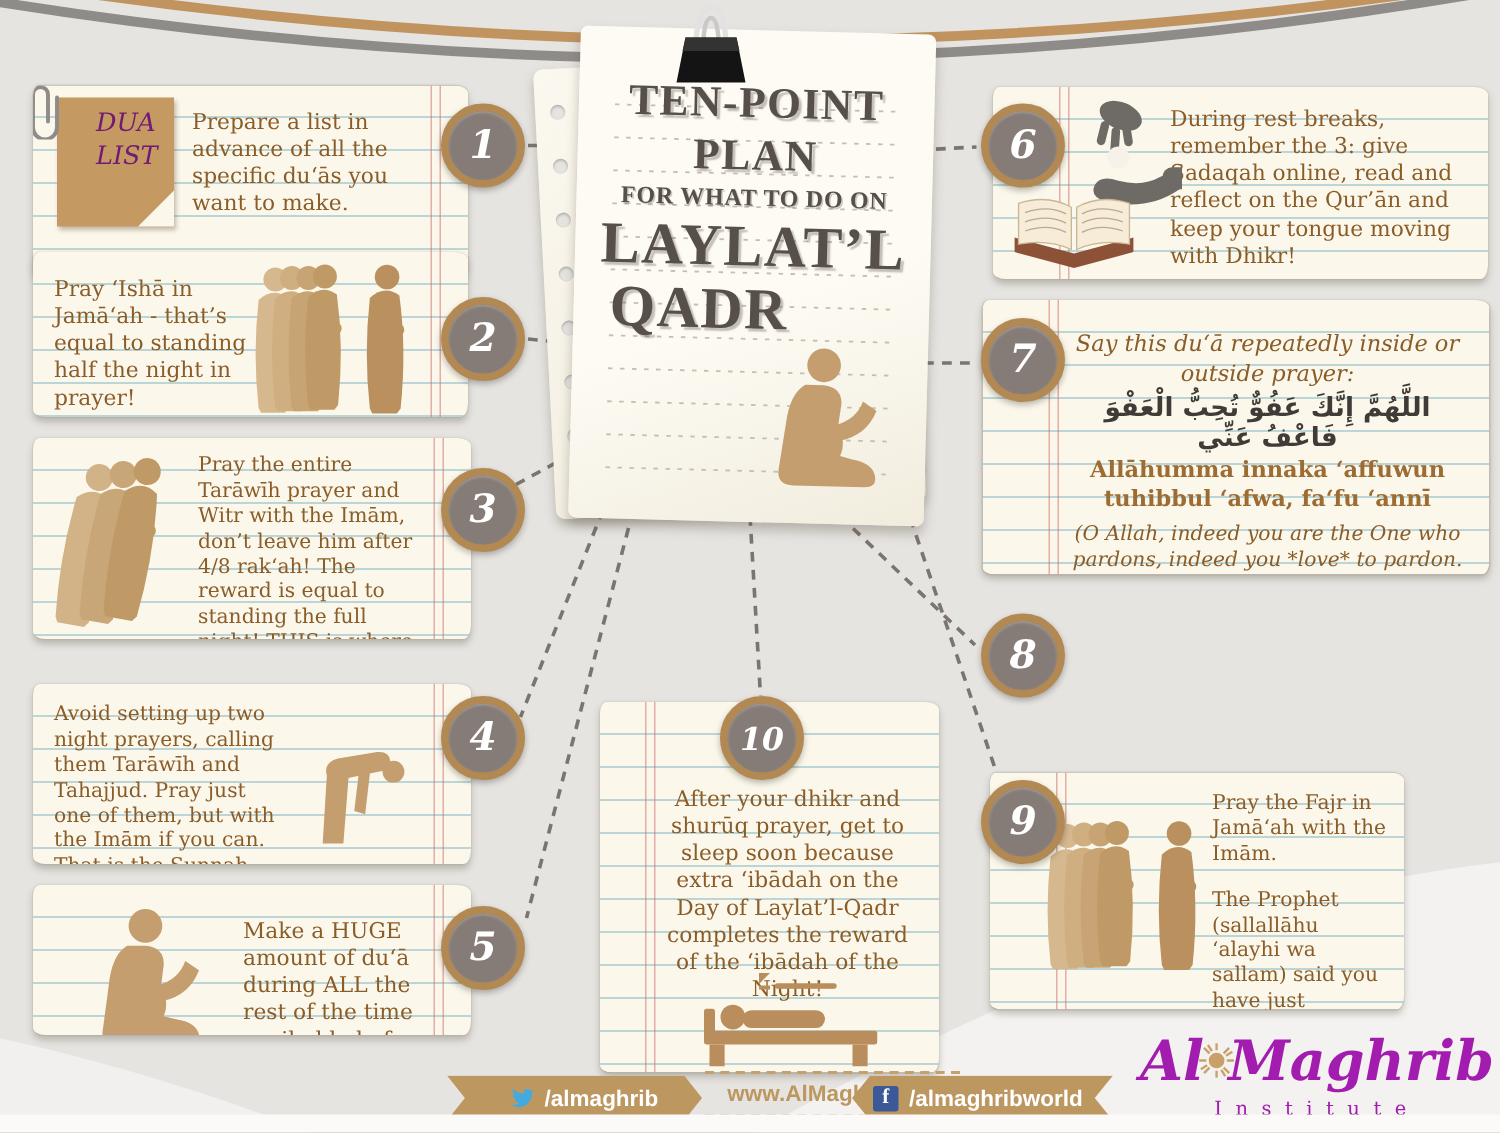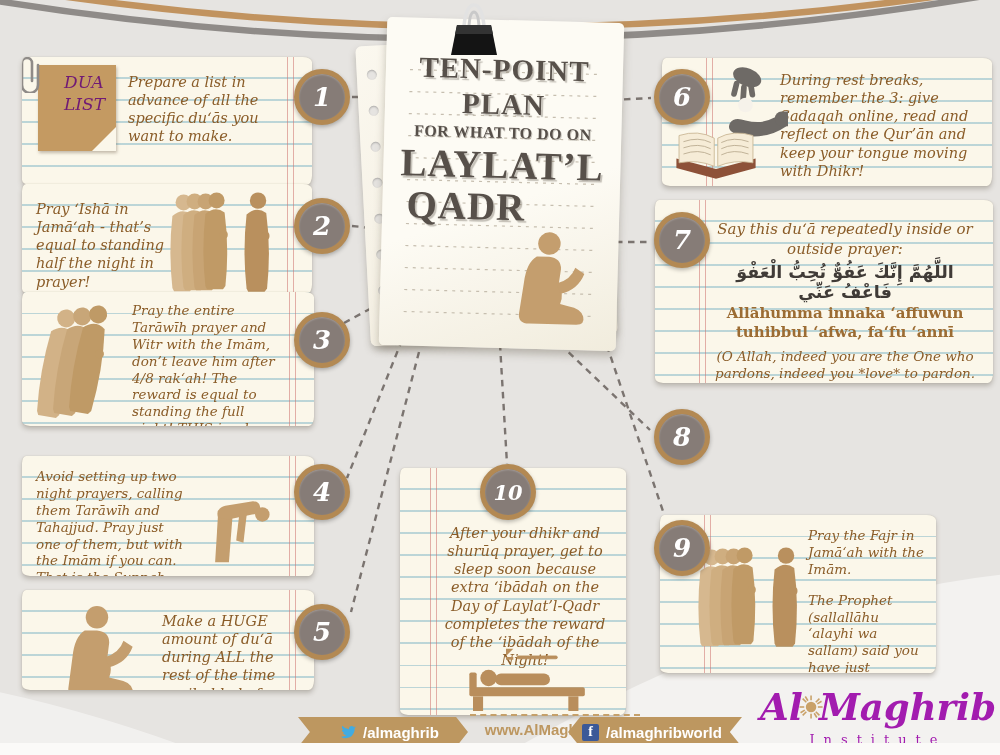--- a/index.html
+++ b/index.html
@@ -16,21 +16,21 @@
   
   .note{position:absolute;z-index:3;background-color:#fbf7ea;
         background-image:repeating-linear-gradient(to bottom,transparent 0,transparent 20.5px,rgba(125,180,197,.5) 20.5px,rgba(125,180,197,.5) 22px);
         box-shadow:0 3px 5px rgba(95,85,70,.33),0 0 1px rgba(120,110,95,.4);
         border-radius:4px 9px 5px 8px/7px 5px 9px 5px;overflow:hidden;}
   .redline{position:absolute;top:0;bottom:0;width:5px;
            border-left:1.5px solid rgba(205,115,110,.55);
            border-right:1.5px solid rgba(205,115,110,.55);}
   .rl-right{right:18px}.rl-left{left:44px}.rl-left10{left:30px}
 
-  .txt{font-style:italic;color:#8a5c28;font-size:14.5px;line-height:1.25;}
+  .txt{color:#8a5c28;font-size:14.5px;line-height:1.25;}
   .txt.small{font-size:13.5px;}
   .center{text-align:center;margin-top:12px;}
 
   
   .badge{position:absolute;z-index:5;width:56px;height:56px;box-sizing:border-box;
          border:5px solid #b38953;background:#867c77;border-radius:50%;
          display:flex;align-items:center;justify-content:center;
          color:#fff;font-style:italic;font-weight:bold;font-size:26px;
          font-family:"DejaVu Serif",serif;
          box-shadow:0 2px 4px rgba(0,0,0,.28),inset 0 1px 2px rgba(255,255,255,.25);}
@@ -195,21 +195,21 @@
         <div>DUA</div>
         <div>LIST</div>
       </div>
     </div>
     <svg class="clip-icon" width="30" height="42">
       <path d="M18 30 V12 a5 5 0 0 0 -10 0 v22 a8 8 0 0 0 16 0 V14" stroke="#8f8b88" stroke-width="2.6" fill="none" stroke-linecap="round"></path>
     </svg>
     <div class="txt" style="margin:16px 32px 0 106px">Prepare a list in advance of all the specific du‘ās you want to make.</div>
   </div>
 
-  <div class="note" style="left:22px;top:184px;width:290px;height:110px">
+  <div class="note" style="left:22px;top:168px;width:290px;height:110px">
     <div class="redline rl-right"></div>
     <div class="txt" style="margin:16px 128px 0 14px">Pray ‘Ishā in Jamā‘ah - that’s equal to standing half the night in prayer!</div>
     <svg class="fig" style="right:24px;bottom:0" width="122" height="104" viewBox="0 0 122 104">
       <use href="#figStand" transform="translate(0,2) scale(0.8)" fill="#d6b88f"></use>
       <use href="#figStand" transform="translate(11,1) scale(0.8)" fill="#cfae80"></use>
       <use href="#figStand" transform="translate(22,1) scale(0.8)" fill="#c8a474"></use>
       <use href="#figStand" transform="translate(33,0) scale(0.8)" fill="#c09a66"></use>
       <use href="#figStand" transform="translate(74,0) scale(0.82)" fill="#b9905e"></use>
     </svg>
   </div>

